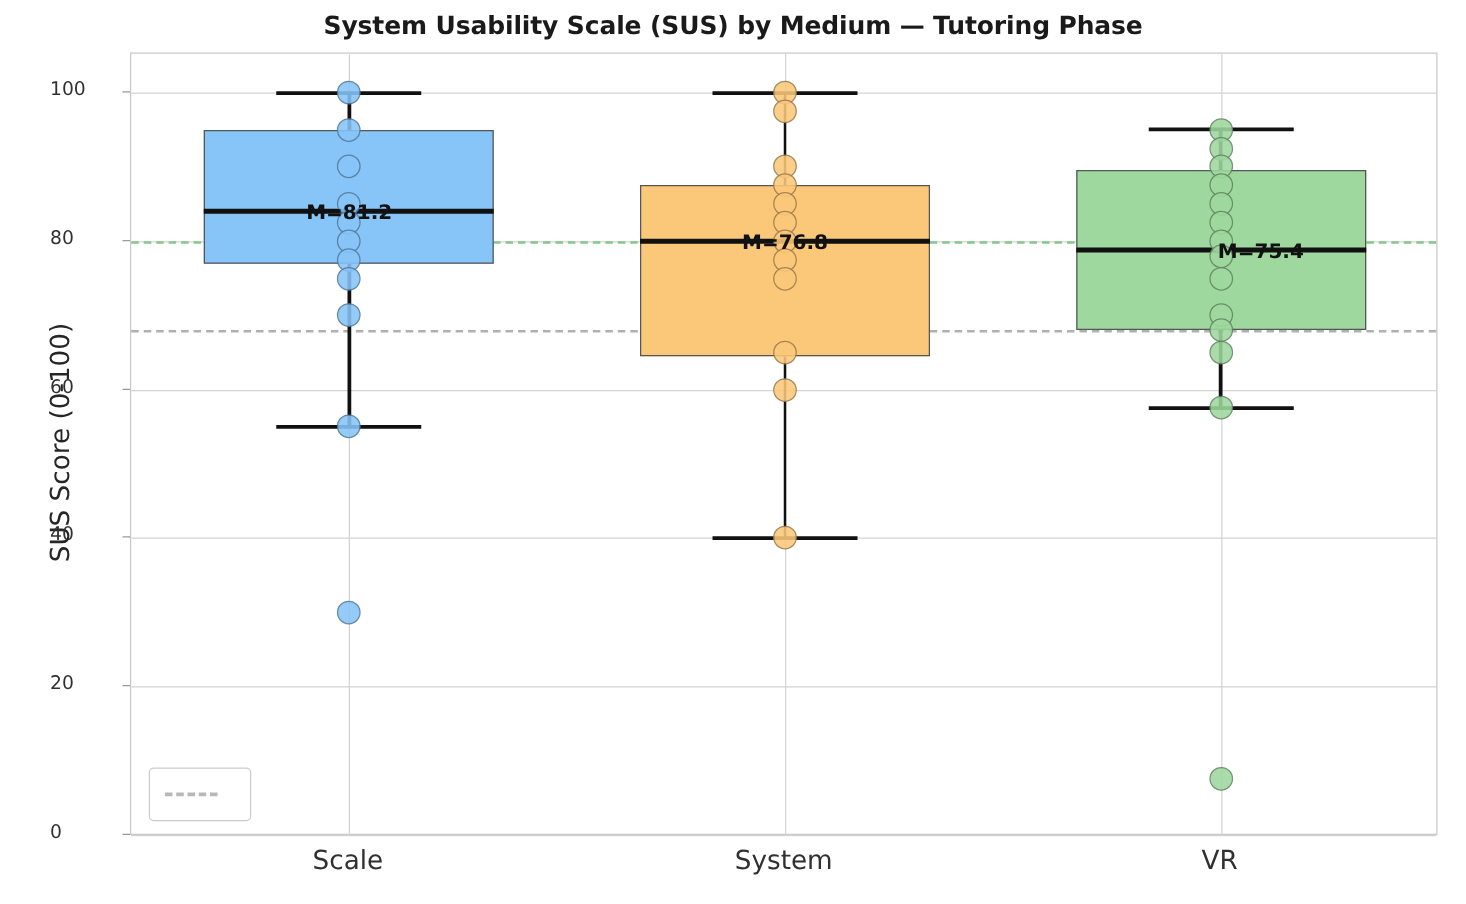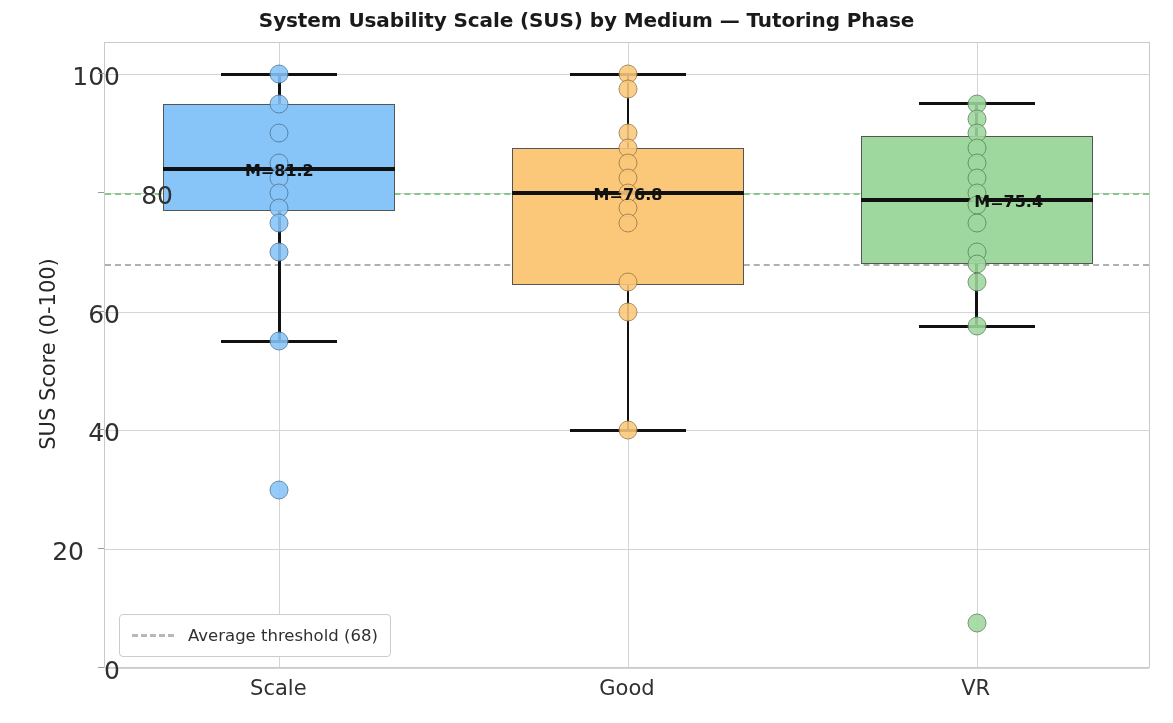--- a/index.html
+++ b/index.html
@@ -19,22 +19,22 @@
 
   .gridline-h{position:absolute;left:0;width:100%;height:1px;background:#d4d4d4;}
   .gridline-v{position:absolute;top:0;height:100%;width:1px;background:#d4d4d4;}
 
   .threshold{position:absolute;left:0;width:100%;height:0;border-top:2.5px dashed;}
   .threshold.avg{border-color:#b0b0b0;}
   .threshold.good{border-color:#84c98a;}
 
   
   .ytick-label{
-    position:absolute;right:1081px;text-align:right;width:80px;
-    font-size:25px;color:#303030;transform:translateY(-11px);
+    position:absolute;right:1081px;width:80px;
+    font-size:15px;color:#303030;transform:translateY(-11px);
   }
   .ytick-mark{position:absolute;width:6px;height:1px;background:#9a9a9a;}
 
   #ylabel{
     position:absolute;left:-262px;top:342px;width:620px;text-align:center;
     font-size:21px;color:#262626;transform:rotate(-90deg);transform-origin:center center;
   }
 
   
   .xtick-label{
@@ -155,42 +155,41 @@
           <div class="pt" style="left: 0px; top: 238.9px; background: rgb(158, 216, 158); border-color: rgb(98, 134, 98);"></div>
           <div class="pt" style="left: 0px; top: 283.45px; background: rgb(158, 216, 158); border-color: rgb(98, 134, 98);"></div>
           <div class="pt" style="left: 0px; top: 580.45px; background: rgb(158, 216, 158); border-color: rgb(98, 134, 98);"></div>
           <div class="mlabel" style="left: 0px; top: 157.928px; margin-left: 32px;">M=75.4</div>
         </div>
       </div>
 
     <div id="legend">
       <div class="legend-row">
         <span class="legend-swatch avg"></span>
-        <span class="legend-text">Average threshold (68)</span>
       </div>
     </div>
   </div>
 
   <div id="ylabel-wrap">
     <div id="ylabel">SUS Score (0-100)</div>
   </div>
 
   <div id="yticks-layer">
       <div class="ytick-label" style="top: 667px; right: 1081px; width: 80px;">0</div>
       <div class="ytick-mark" style="top: 667px; left: 98px;"></div>
-      <div class="ytick-label" style="top: 548.2px; right: 1117px; width: 80px;">20</div>
+      <div class="ytick-label" style="top: 548.2px; right: 1081px; width: 80px;">20</div>
       <div class="ytick-mark" style="top: 548.2px; left: 98px;"></div>
       <div class="ytick-label" style="top: 429.4px; right: 1081px; width: 80px;">40</div>
       <div class="ytick-mark" style="top: 429.4px; left: 98px;"></div>
       <div class="ytick-label" style="top: 310.6px; right: 1081px; width: 80px;">60</div>
       <div class="ytick-mark" style="top: 310.6px; left: 98px;"></div>
-      <div class="ytick-label" style="top: 191.8px; right: 1028px; width: 80px;">80</div>
+      <div class="ytick-label" style="top: 191.8px; right: 1081px; width: 80px;">80</div>
       <div class="ytick-mark" style="top: 191.8px; left: 98px;"></div>
       <div class="ytick-label" style="top: 73px; right: 1081px; width: 80px;">100</div>
       <div class="ytick-mark" style="top: 73px; left: 98px;"></div>
     </div>
   <div id="xticks-layer">
       <div class="xtick-label" style="left: 148.333px;">Scale</div>
-      <div class="xtick-label" style="left: 497px;">Good</div>
+      <div class="xtick-label" style="left: 497px;">System</div>
       <div class="xtick-label" style="left: 845.667px;">VR</div>
     </div>
 
 </div>
 
 </body></html>

